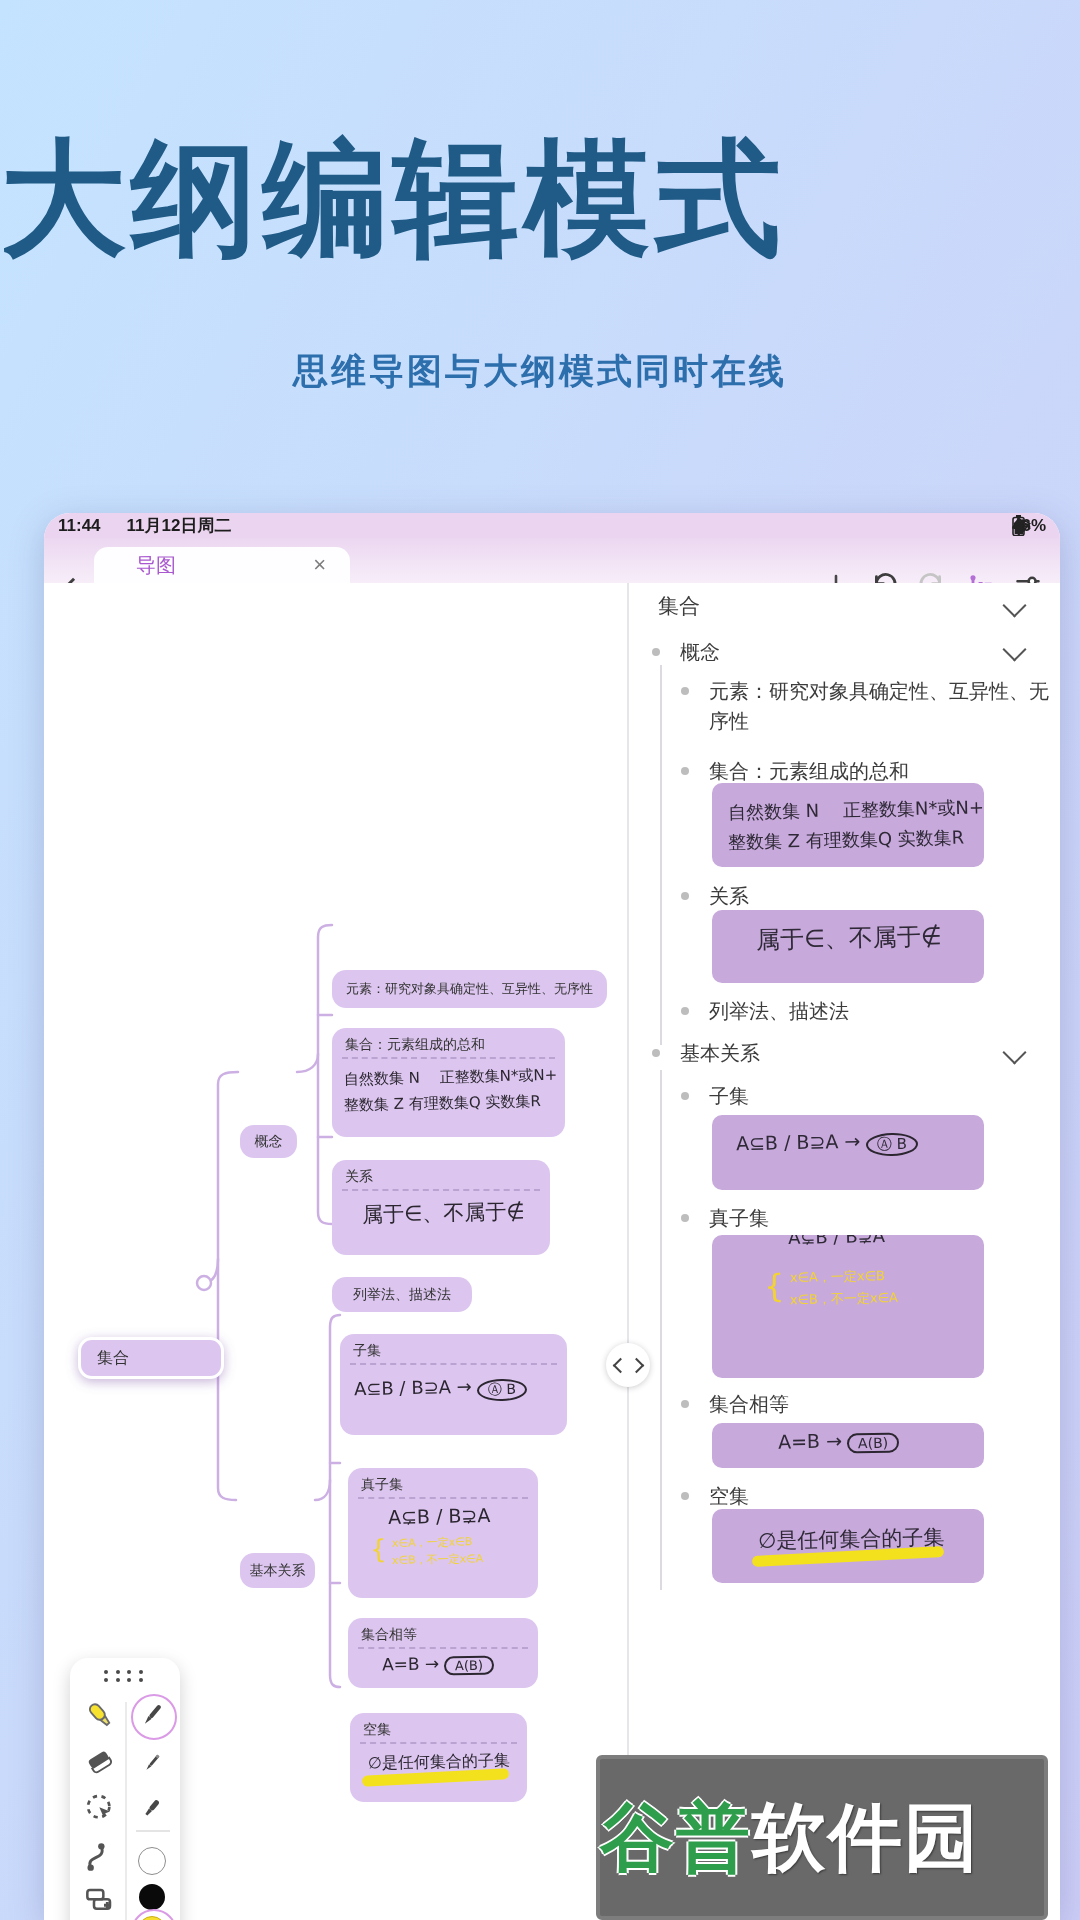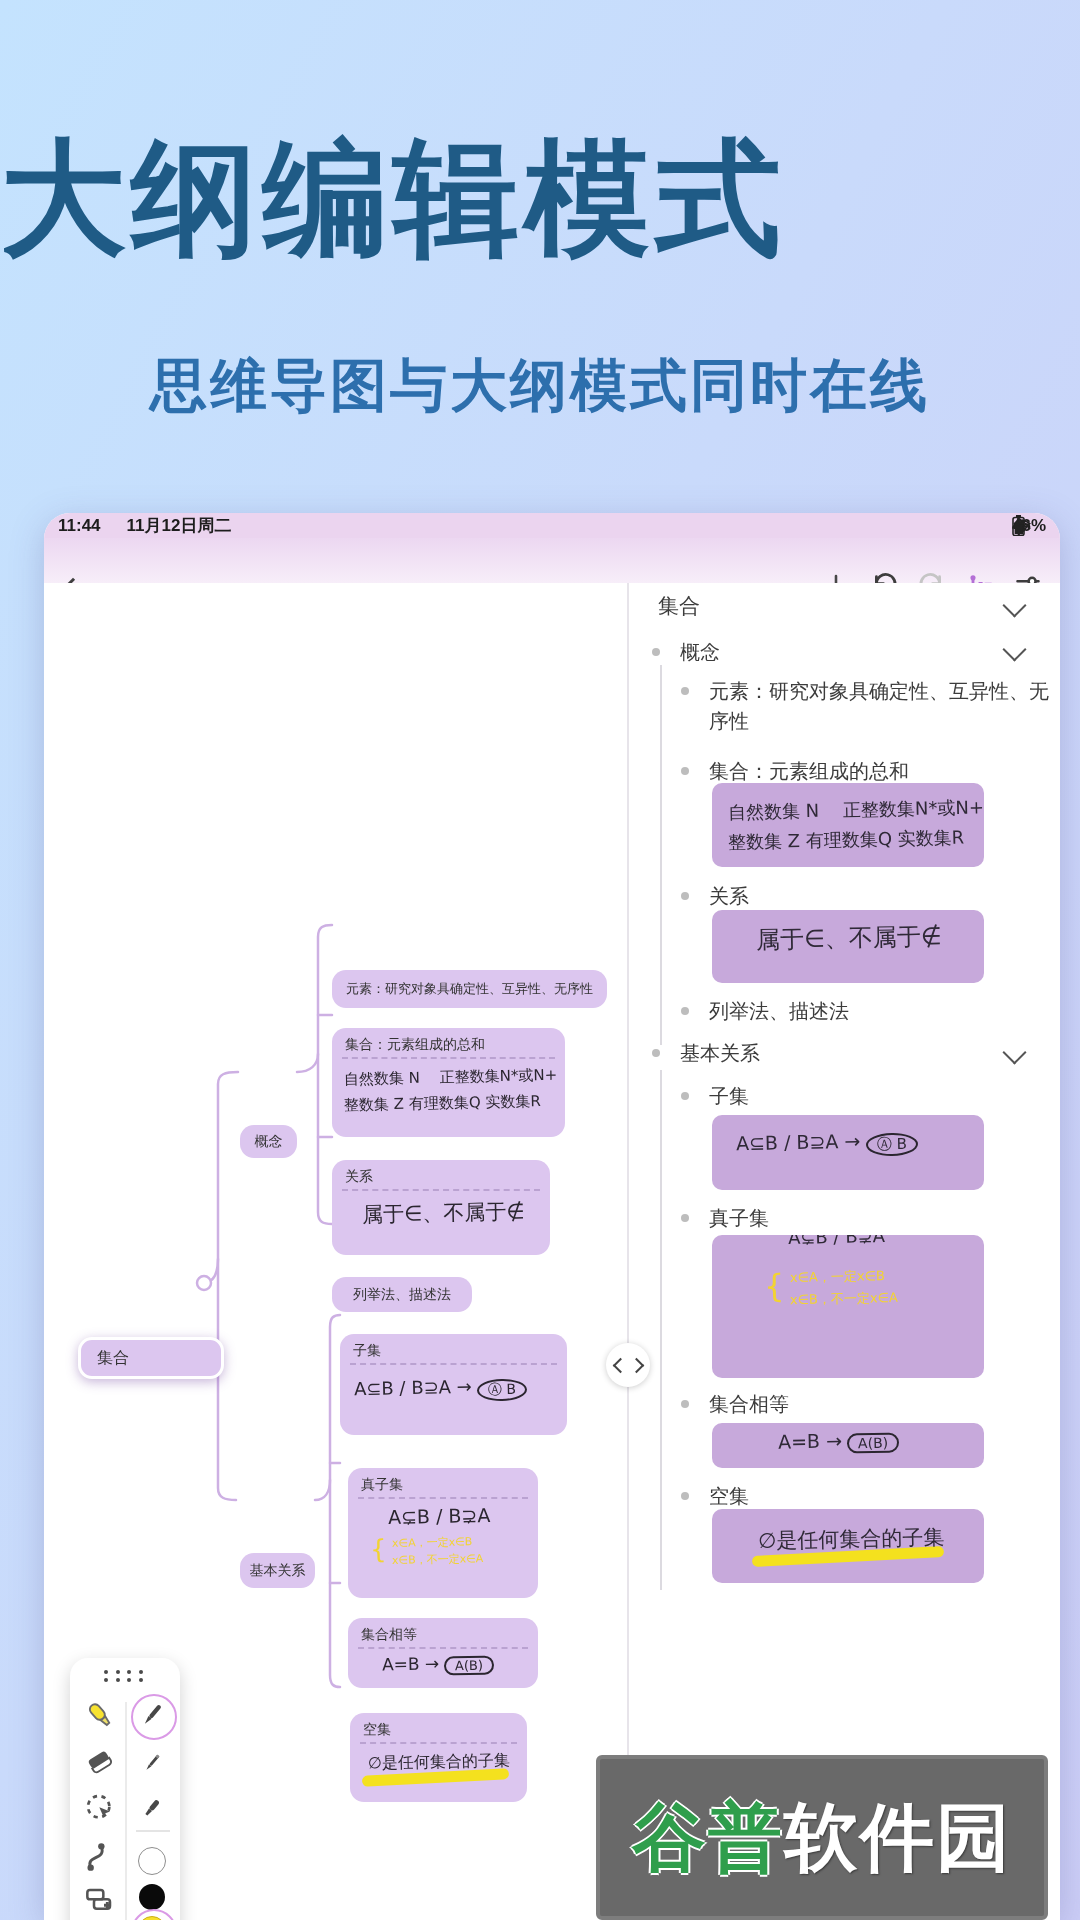--- a/index.html
+++ b/index.html
@@ -2,21 +2,21 @@
 <html><head>
 <meta charset="utf-8">
 <style>
   html,body{margin:0;padding:0;}
   .page{position:relative;width:1080px;height:1920px;overflow:hidden;
     background:linear-gradient(118deg,#c4e3fe 0%,#c9dafb 45%,#cccef7 100%);
     font-family:"Liberation Sans","DejaVu Sans",sans-serif;}
   .hero-title{position:absolute;top:116px;left:0;width:100%;text-align:left;
     font-size:126px;font-weight:800;color:#1f5b86;letter-spacing:5px;}
   .hero-sub{position:absolute;top:348px;left:0;width:100%;text-align:center;
-    font-size:57px;font-weight:700;color:#2d6fad;letter-spacing:3px;}
+    font-size:35px;font-weight:700;color:#2d6fad;letter-spacing:3px;}
 
   .tablet{position:absolute;left:44px;top:513px;width:1016px;height:1407px;background:#fff;
     border-radius:26px 26px 0 0;overflow:hidden;box-shadow:0 8px 34px rgba(90,90,150,.28);}
 
   .statusbar{position:absolute;top:0;left:0;right:0;height:25px;background:#ebd4ef;
     display:flex;align-items:center;padding:0 14px;font-size:17px;font-weight:700;color:#1d1d1d;}
   .statusbar .date{margin-left:26px;}
   .st-right{margin-left:auto;display:flex;align-items:center;gap:9px;}
 
   .tabbar{position:absolute;top:25px;left:0;right:0;height:45px;
@@ -59,21 +59,21 @@
     border-radius:18px;box-shadow:0 6px 18px rgba(0,0,0,.18);z-index:6;}
   .pt-div{position:absolute;left:55px;top:44px;bottom:8px;width:1.5px;background:#ebebeb;}
   .pt-dots{position:absolute;left:34px;top:12px;display:grid;grid-template-columns:repeat(4,1fr);gap:4px;width:42px;}
   .pt-dots i{width:4px;height:4px;border-radius:50%;background:#4a4a4a;}
   .picon{position:absolute;width:34px;height:34px;display:flex;align-items:center;justify-content:center;}
   .ring{position:absolute;width:42px;height:42px;border:2.5px solid #da9ae6;border-radius:50%;}
   .swatch{border-radius:50%;width:26px;height:26px;}
   .hr-r{position:absolute;left:66px;width:34px;height:1.5px;background:#e4e4e4;}
 
   .wm{position:absolute;left:596px;top:1755px;width:444px;height:157px;background:#696969;
-    border:4px solid #7d7d7d;border-radius:6px;display:flex;flex-direction:column;align-items:center;justify-content:center;z-index:9;}
+    border:4px solid #7d7d7d;border-radius:6px;display:flex;flex-direction:column;justify-content:center;z-index:9;}
   .wm-title{font-size:74px;font-weight:800;line-height:1.05;letter-spacing:2px;white-space:nowrap;}
   .wm-green{color:#2f9e4c;text-shadow:-2px 0 #fff,2px 0 #fff,0 -2px #fff,0 2px #fff;}
   .wm-rest{color:#fff;text-shadow:1px 1px 2px #3a3a3a;}
   .wm-url{font-size:40px;font-weight:800;color:#fff;letter-spacing:0;margin-top:3px;white-space:nowrap;}
   svg{display:block;}
 </style>
 </head>
 <body>
 
 <div class="page">
@@ -110,20 +110,24 @@
               <rect x="4" y="0" width="5" height="2.5" fill="#222"></rect>
               <rect x="1" y="2.5" width="11" height="18" rx="2" fill="none" stroke="#222" stroke-width="1.6"></rect>
               <rect x="2.6" y="11" width="7.8" height="8" fill="#222"></rect>
             </svg>
         </span>
       </span>
     </div>
 
     <div class="tabbar">
       <div class="backbtn"><span class="chev-l"></span></div>
+      <div class="tab">
+        <span class="tab-label">导图</span>
+        <span class="tab-close">×</span>
+      </div>
       <div class="actions">
         <span class="abtn">
           <svg width="28" height="28" viewBox="0 0 28 28">
               <path d="M14 4 v20 M4 14 h20" stroke="#474747" stroke-width="2.6" stroke-linecap="round"></path>
             </svg>
         </span>
         <span class="abtn">
           <svg width="28" height="28" viewBox="0 0 24 24">
               <path d="M5.5 4 v6 h6" fill="none" stroke="#3d3d3d" stroke-width="2.4" stroke-linecap="round" stroke-linejoin="round"></path>
               <path d="M5.5 10 a8 8 0 1 1 2.6 6" fill="none" stroke="#3d3d3d" stroke-width="2.4" stroke-linecap="round"></path>

